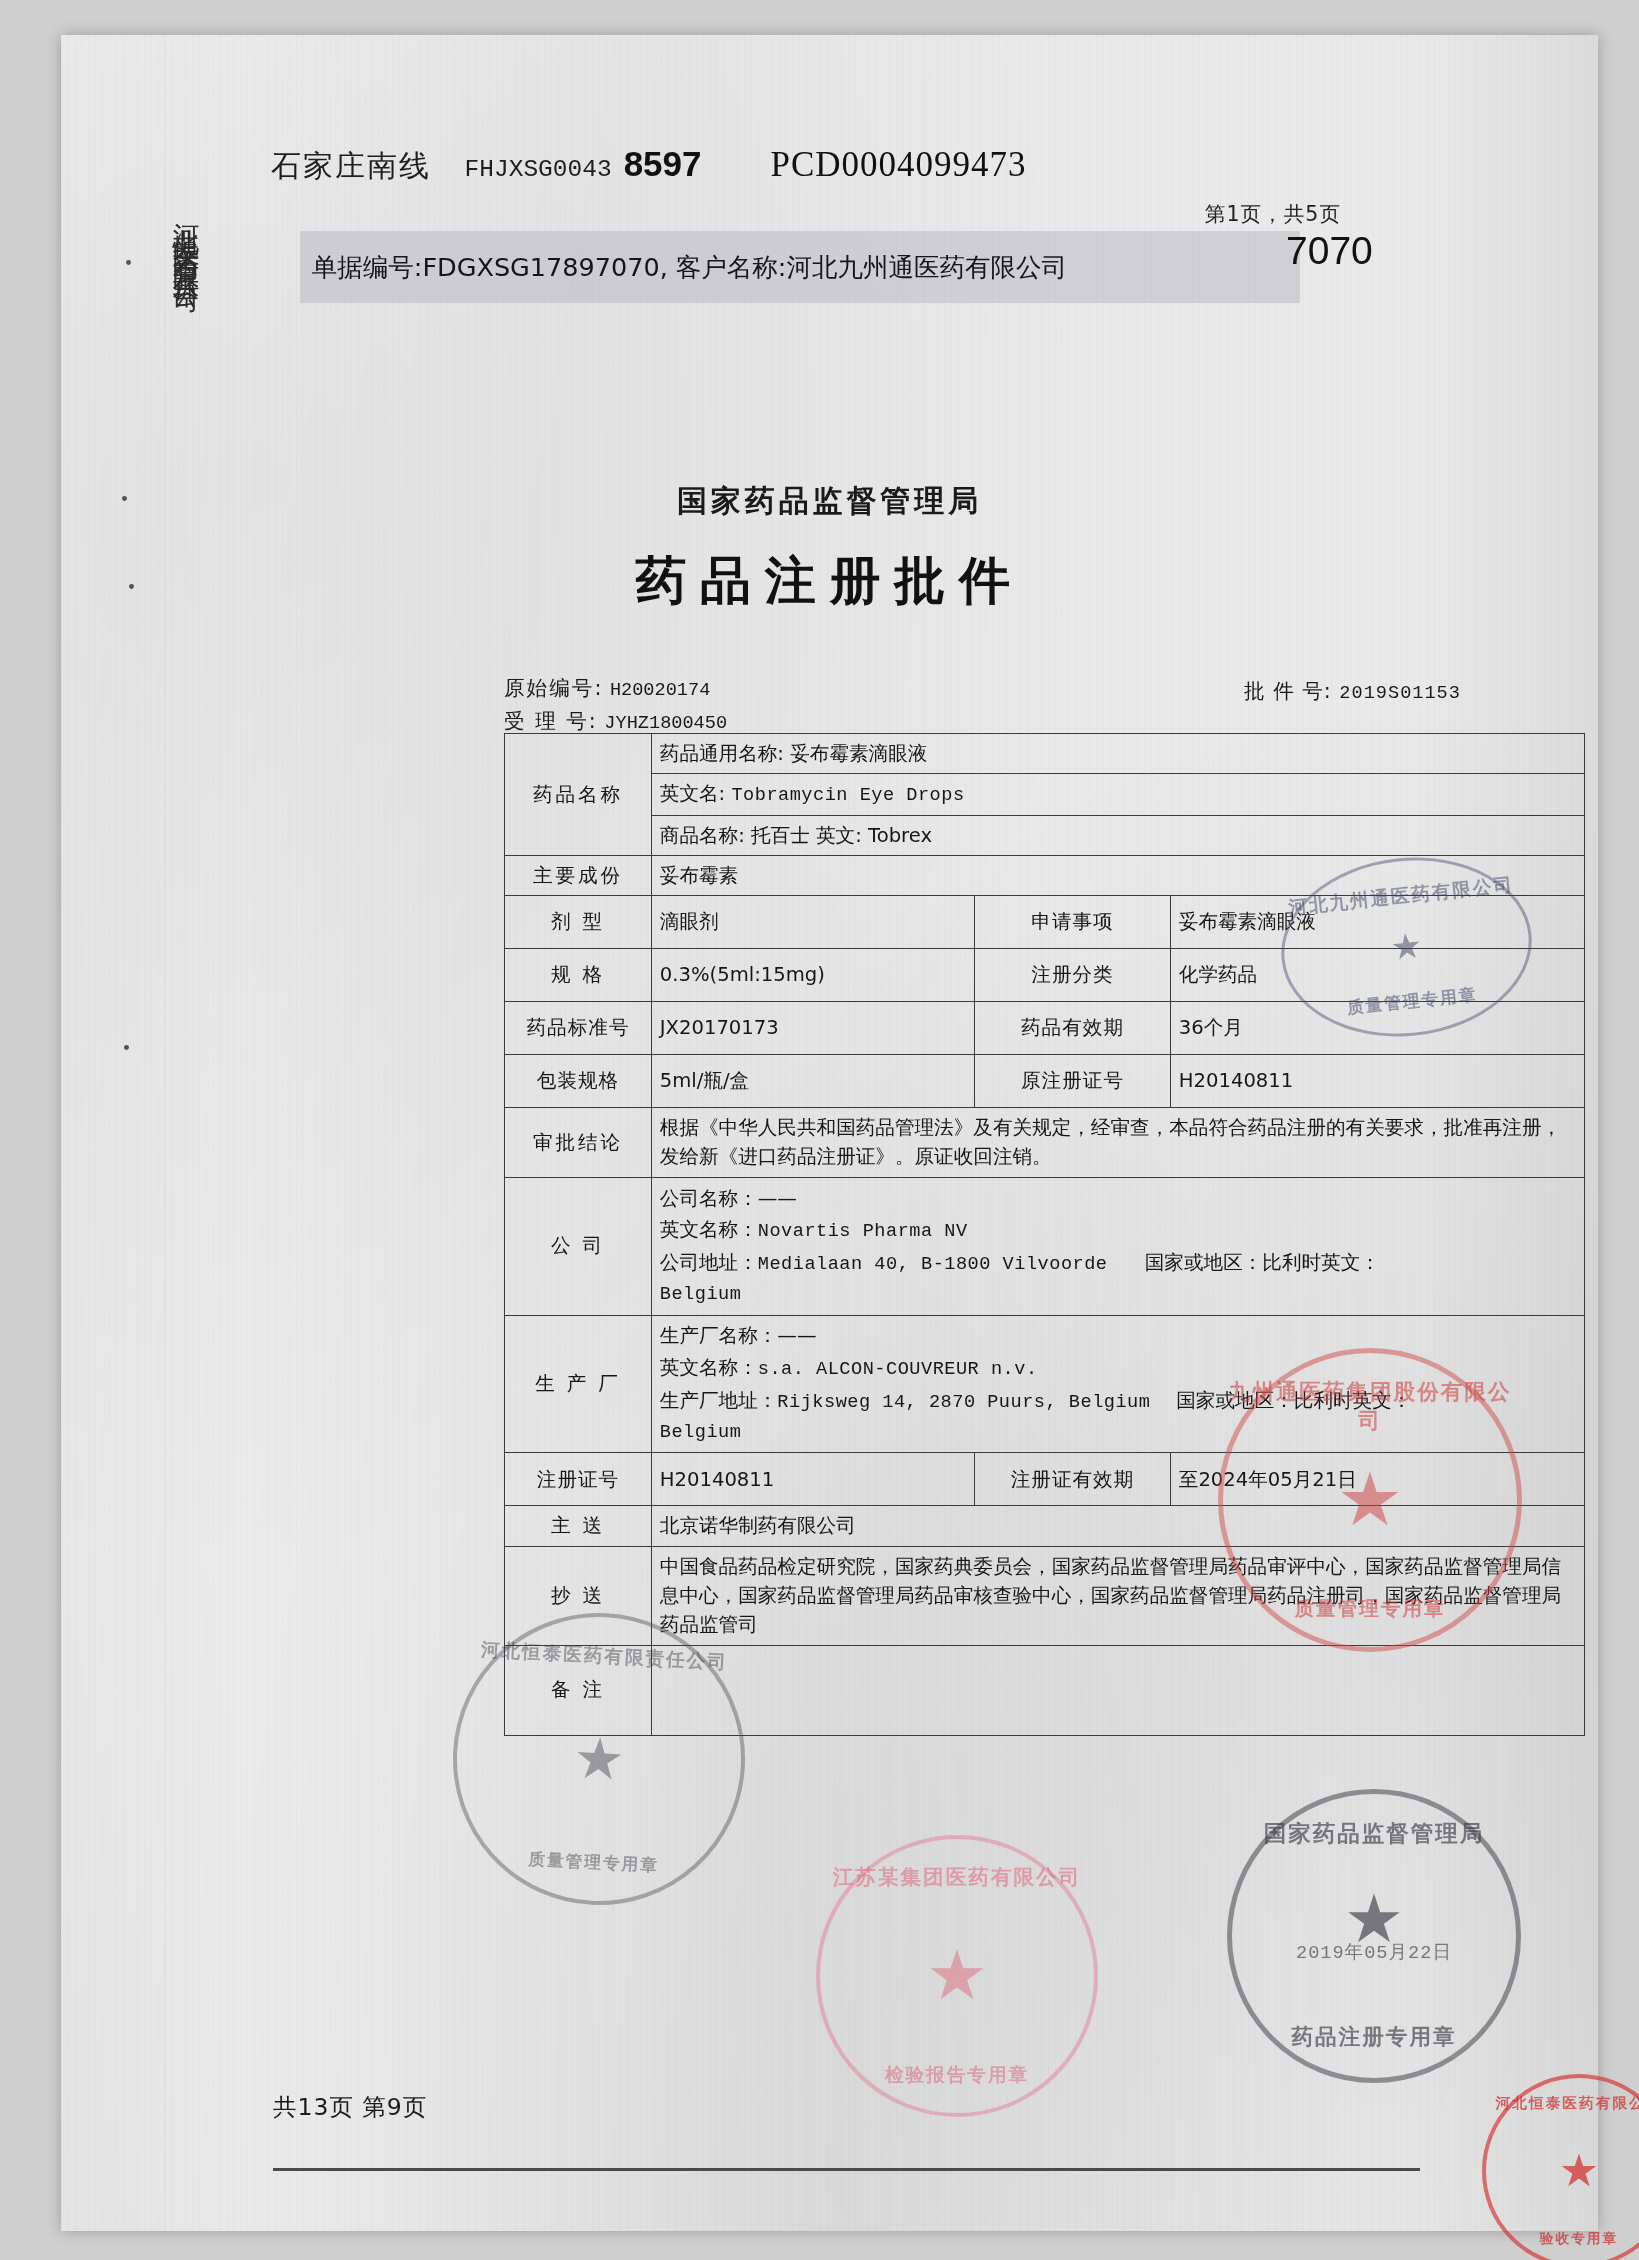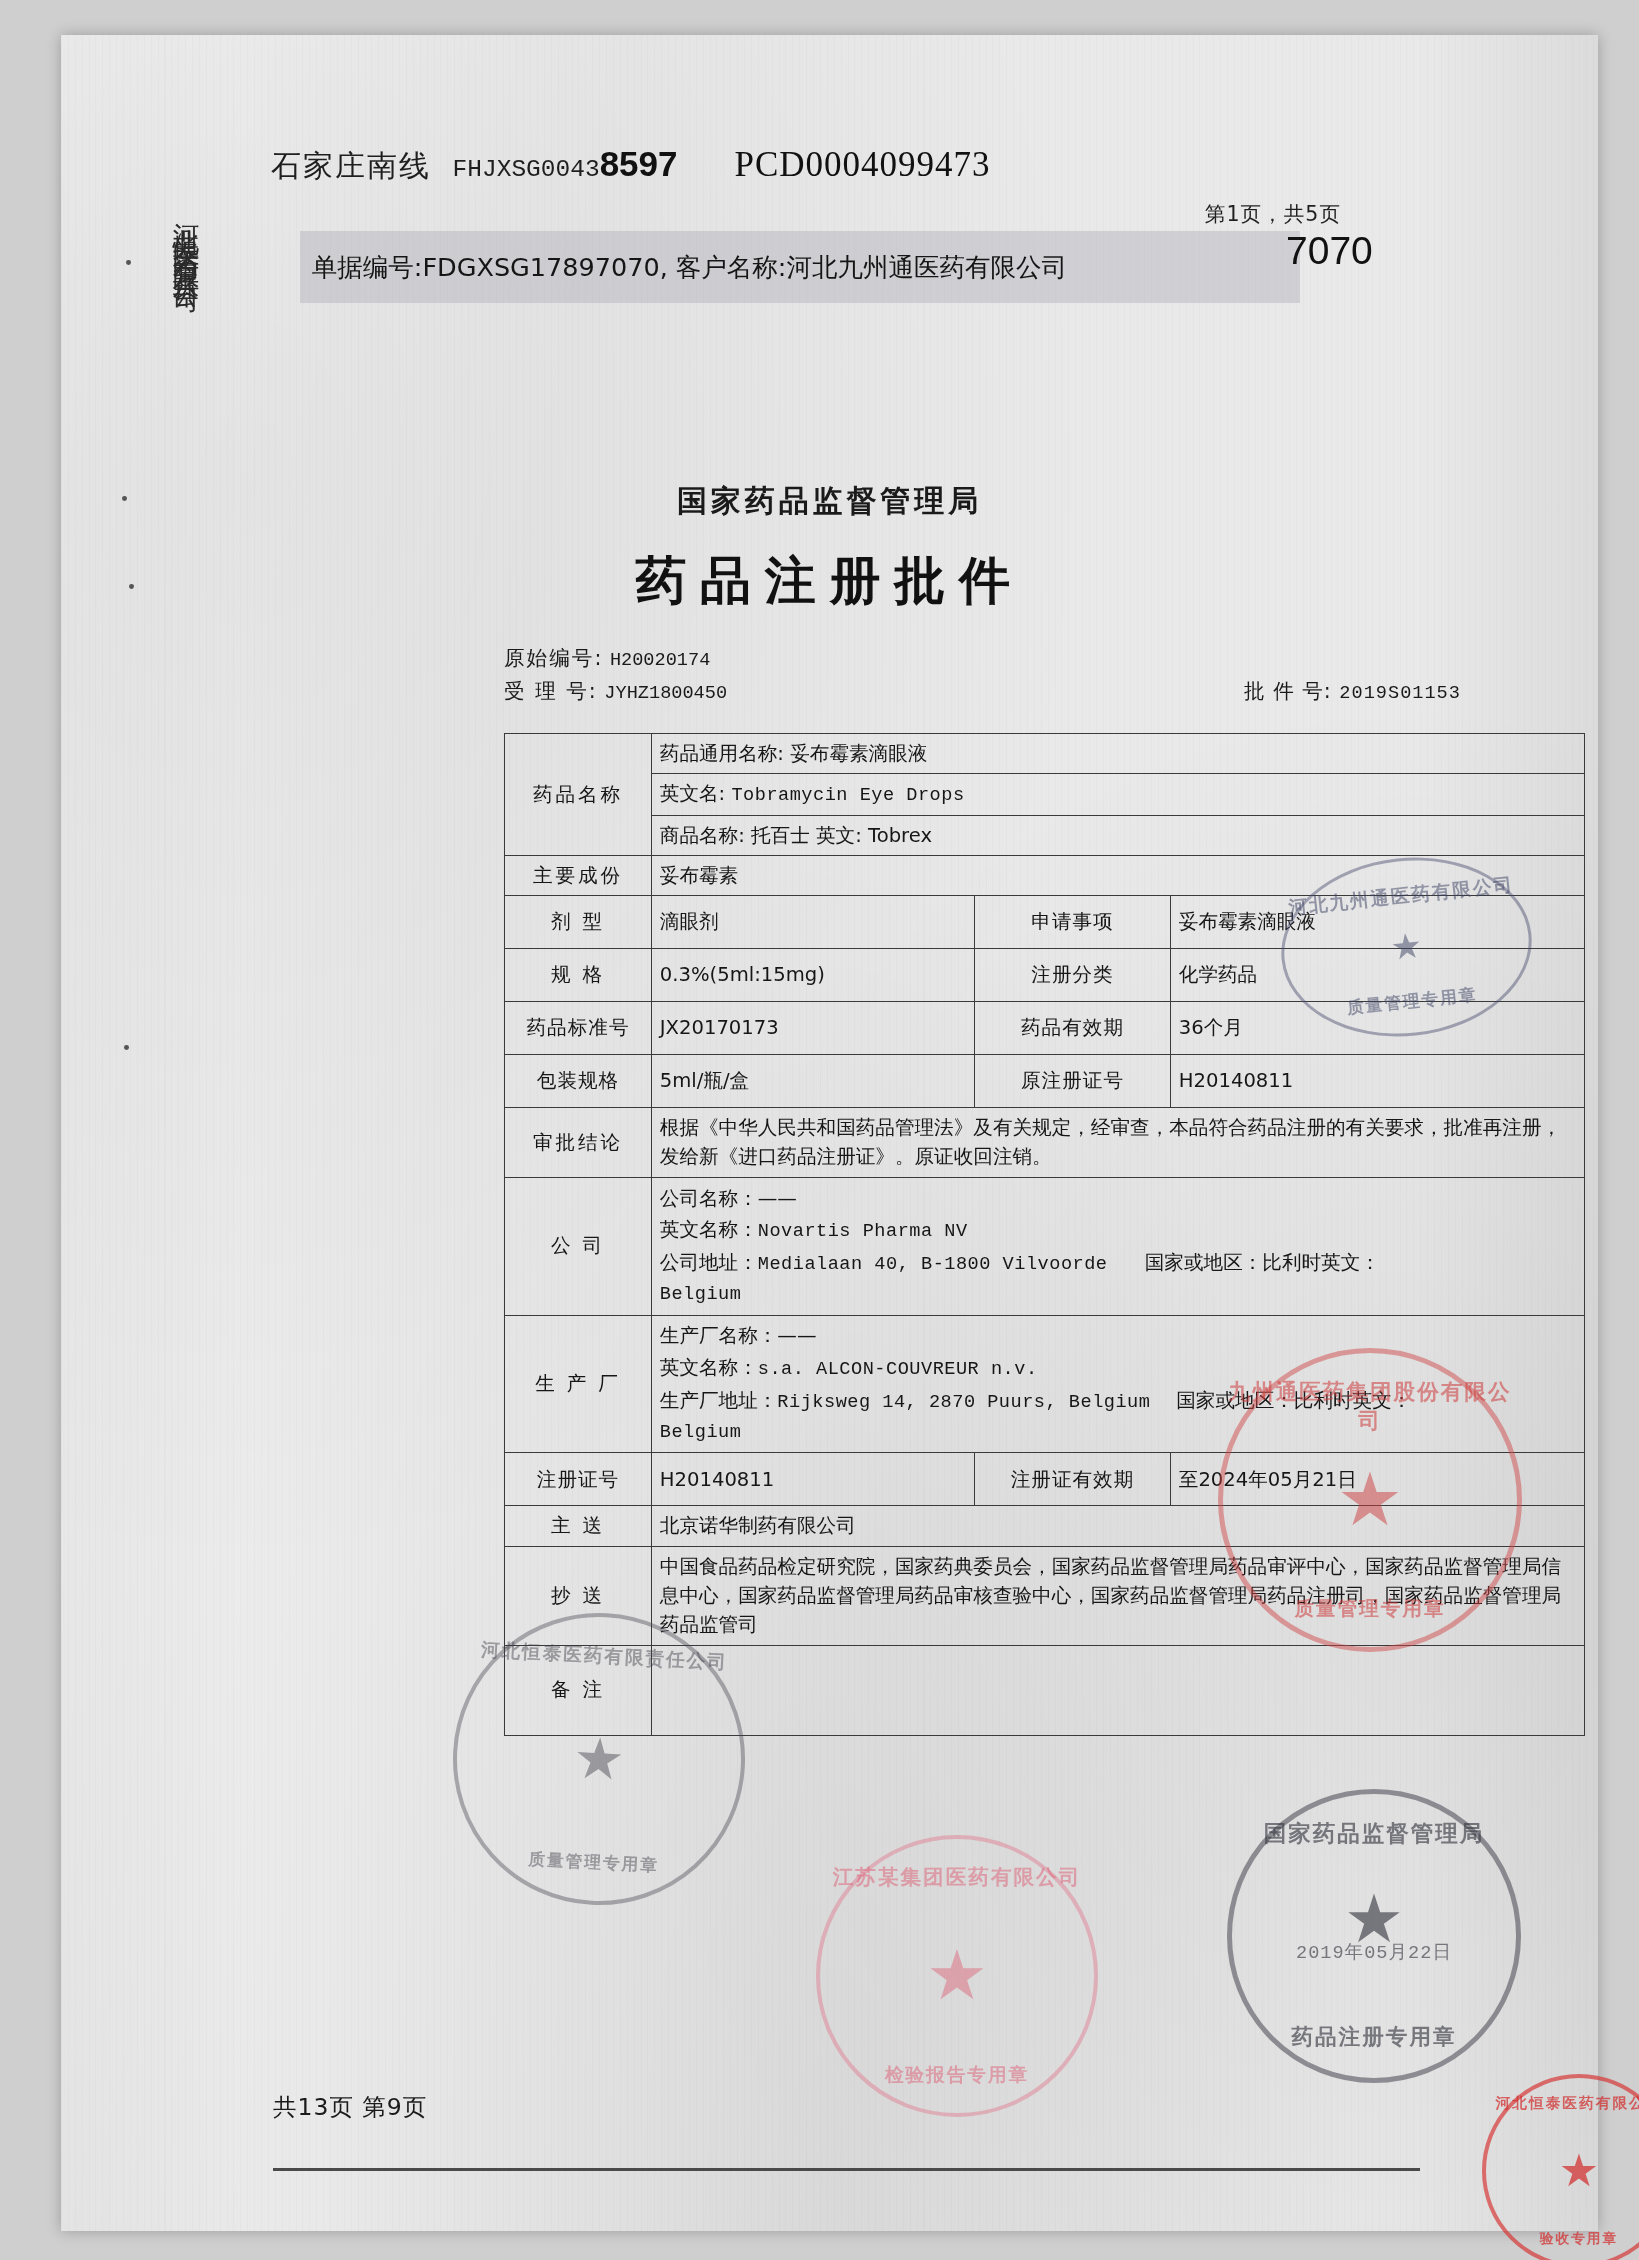--- a/index.html
+++ b/index.html
@@ -63,21 +63,21 @@
     line-height: 1.05;
   }
 
   
   .top-row {
     position: absolute;
     left: 210px;
     top: 93px;
     display: flex;
     align-items: baseline;
-    gap: 0px;
+    gap: 12px;
     white-space: nowrap;
   }
   .hdr-cn {
     font-family: "DejaVu Sans", sans-serif;
     font-size: 30px;
     letter-spacing: 2px;
     color: #1e1e1e;
   }
   .hdr-code-small {
     font-family: "Liberation Mono", monospace;
@@ -164,21 +164,21 @@
     font-size: 51px;
     font-weight: bold;
     letter-spacing: 13.7px;
     color: #111;
   }
 
   
   .meta-left {
     position: absolute;
     left: 443px;
-    top: 608px;
+    top: 638px;
     font-family: "DejaVu Sans", sans-serif;
     font-size: 20.6px;
     color: #1a1a1a;
     line-height: 1.55;
   }
   .meta-left span.lbl { letter-spacing: 2px; }
   .meta-right {
     position: absolute;
     left: 1183px;
     top: 642px;

